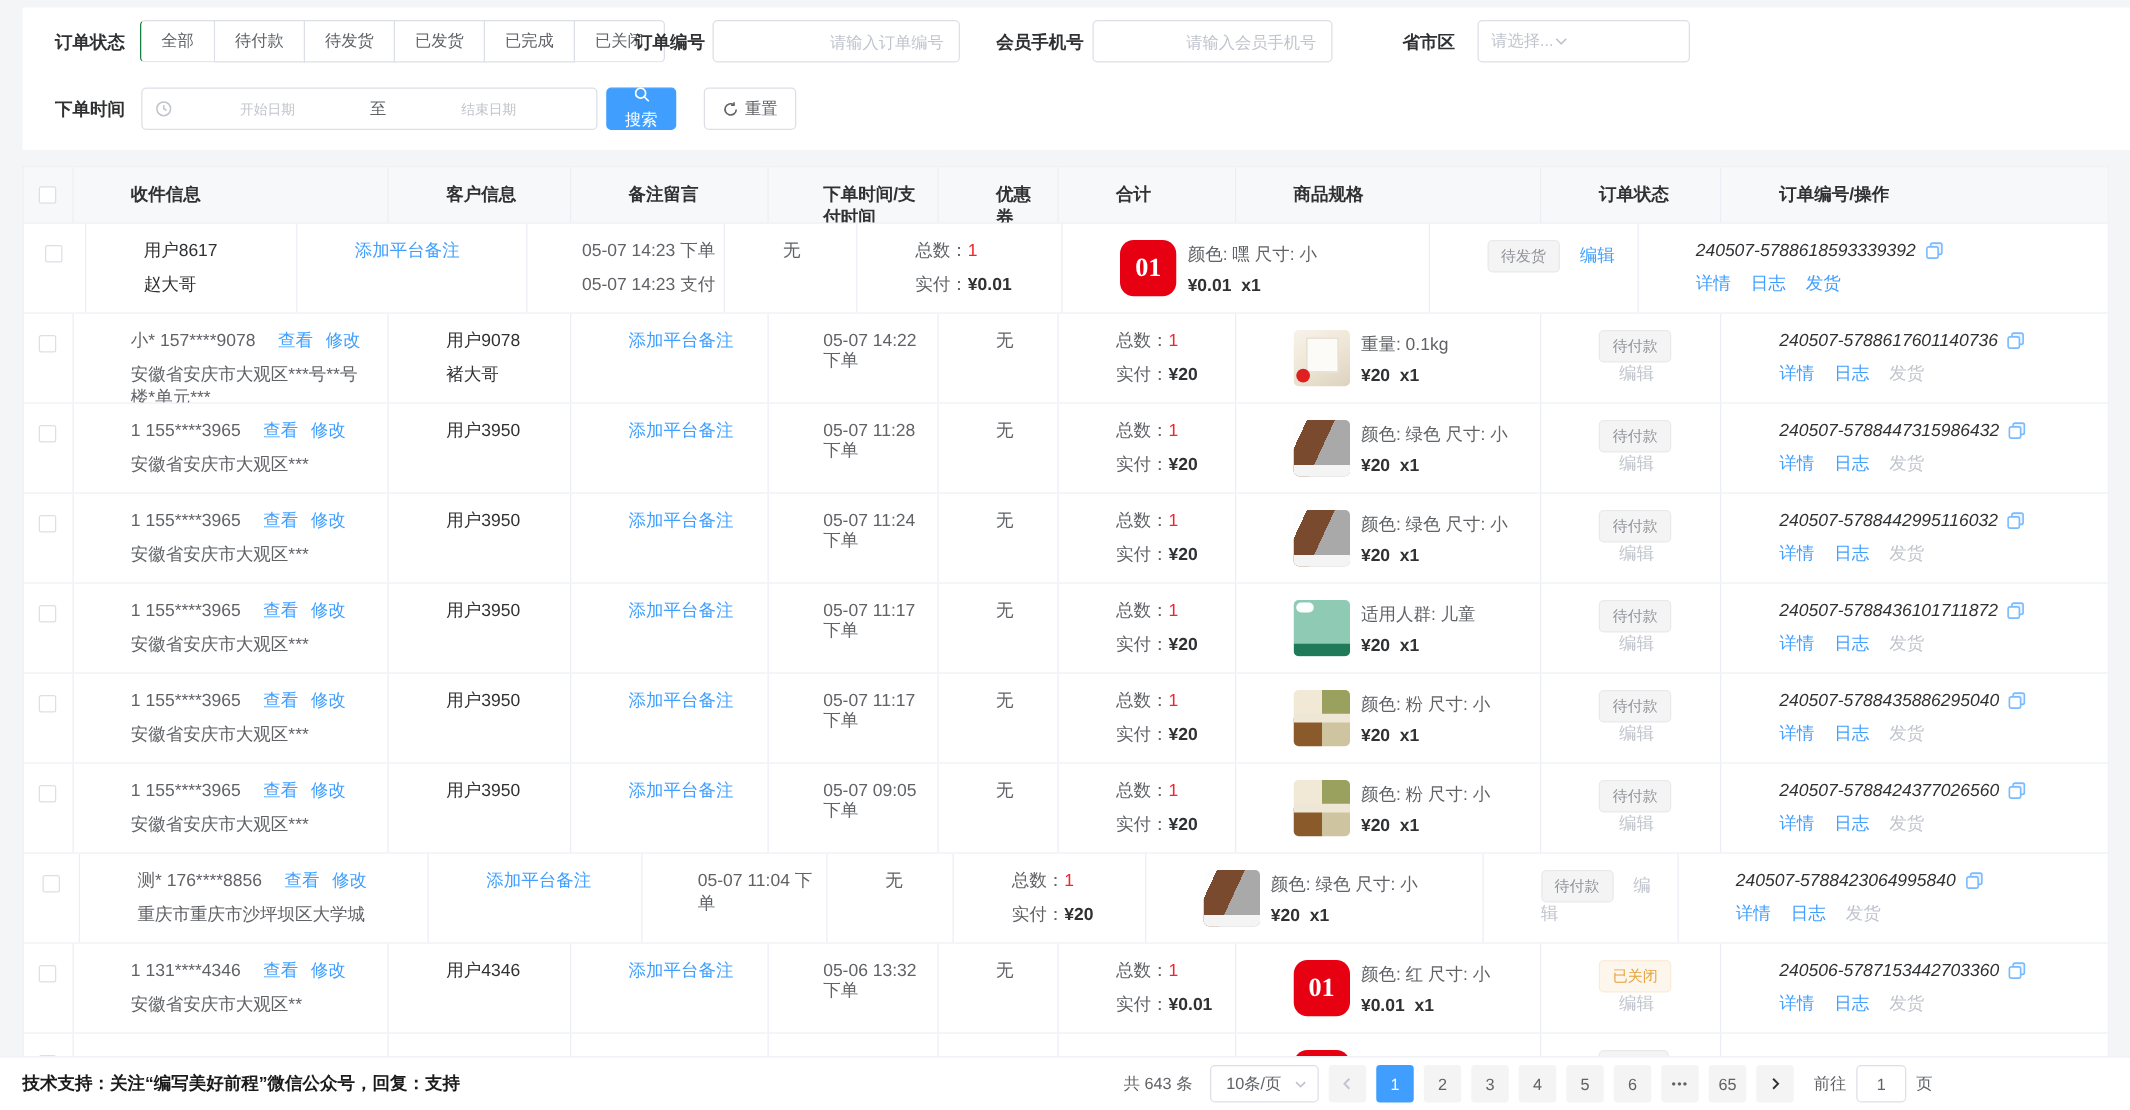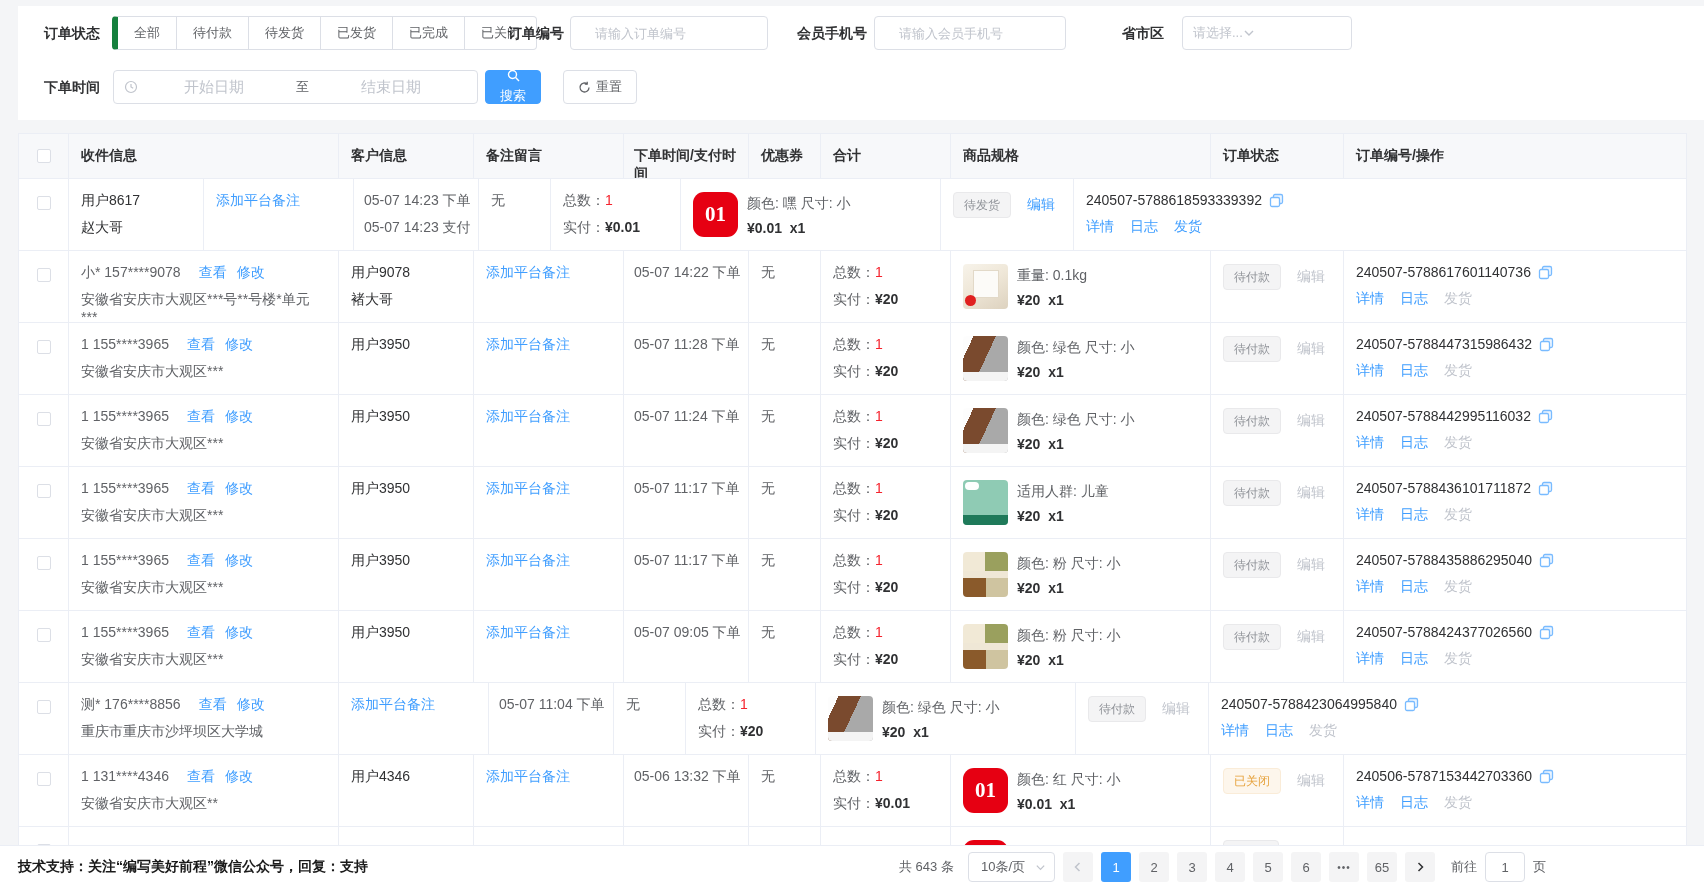--- a/index.html
+++ b/index.html
@@ -14,53 +14,54 @@
   .link.disabled { color: #c0c4cc; cursor: default; }
 
   
   .filters { position: absolute; top: 6px; left: 18px; right: 0; height: 114px; background: #fff; }
   .f-label { position: absolute; font-weight: bold; color: #303133; line-height: 34px; }
   .seg-group { position: absolute; left: 94px; top: 10px; display: flex; }
   .seg-btn {
     height: 34px; padding: 0 16px; background: #fff; border: 1px solid #dcdfe6;
     border-left: none; font-size: 13px; color: #606266; line-height: 32px; cursor: pointer; white-space: nowrap;
   }
-  .seg-btn:first-child { border-left: 6px solid #15803d; border-radius: 4px 0 0 4px; }
+  .seg-btn:first-child { border-left: 1px solid #15803d; border-radius: 4px 0 0 4px; }
   .seg-btn:last-child { border-radius: 0 4px 4px 0; }
   .f-input {
     position: absolute; top: 10px; height: 34px; border: 1px solid #dcdfe6; border-radius: 4px;
-    padding: 0 24px; font-size: 13px; color: #606266; background: #fff; outline: none;
+    padding: 0 12px; font-size: 13px; color: #606266; background: #fff; outline: none;
     font-family: inherit;
+    text-align: right;
   }
   .f-input::placeholder { color: #c0c4cc; }
   .f-select {
     position: absolute; top: 10px; height: 34px; border: 1px solid #dcdfe6; border-radius: 4px;
     background: #fff; display: flex; align-items: center; padding: 0 10px; color: #c0c4cc;
     font-size: 13px; cursor: pointer; 
   }
   .daterange {
     position: absolute; left: 95px; top: 64px; width: 365px; height: 34px;
     border: 1px solid #dcdfe6; border-radius: 4px; background: #fff;
     display: flex; align-items: center; padding: 0 10px;
   }
-  .daterange .ph { color: #c0c4cc; font-size: 15px; flex: 1; text-align: center; }
+  .daterange .ph { color: #c0c4cc; font-size: 11px; flex: 1; text-align: center; }
   .daterange .to { color: #606266; font-size: 13px; padding: 0 6px; }
   .btn {
     position: absolute; top: 64px; height: 34px; border-radius: 4px; font-size: 13px;
     display: flex; align-items: center; justify-content: center; gap: 5px; cursor: pointer;
     border: 1px solid #dcdfe6; background: #fff; color: #606266; padding: 0 14px;
   }
   .btn.primary { background: #409eff; border-color: #409eff; color: #fff; flex-direction: column; }
 
   
   .table-wrap {
     position: absolute; top: 133px; left: 18px; right: 17px; height: 712px;
     background: #fff; border: 1px solid #ebeef5; border-bottom: none; overflow: hidden;
   }
-  .t-row { display: flex; width: 1669px; border-bottom: 1px solid #ebeef5; height: 72px; background: #fff; }
+  .t-row { display: flex; width: 1669px; border-bottom: 1px solid #ebeef5; height: 72px; background: #fff; gap: 34px; }
   .t-row.head { height: 45px; background: #f7f8fa; }
   .t-cell { border-right: 1px solid #ebeef5; padding: 13px 12px; font-size: 14px; overflow: hidden; }
   .t-cell:last-child { border-right: none; }
   .head .t-cell { font-weight: bold; color: #303133; padding-top: 13px; }
   .c-check { width: 50px; text-align: center; padding: 15px 0 0 0; }
   .c-recipient { width: 270px; }
   .c-customer { width: 135px; }
   .c-note { width: 150px; }
   .c-time { width: 125px; padding-left: 10px; padding-right: 6px; }
   .c-coupon { width: 72px; }
@@ -97,21 +98,21 @@
   .thumb-hanger-green::after { content: ""; position: absolute; left: 0; right: 0; bottom: 0; height: 10px; background: #1f7a5a; }
   .thumb-hanger-grid { background: conic-gradient(#9aa05e 0 25%, #cfc4a0 25% 50%, #8a5a2b 50% 75%, #f1e9d6 75% 100%); }
   .thumb-hanger-grid::after { content: ""; position: absolute; left: 0; right: 0; top: 19px; height: 7px; background: #efe7d6; }
   .badge {
     display: inline-block; height: 26px; line-height: 24px; padding: 0 10px; border-radius: 4px;
     font-size: 12px; vertical-align: middle;
   }
   .badge-info { background: #f4f4f5; border: 1px solid #e9e9eb; color: #909399; }
   .badge-warning { background: #fdf6ec; border: 1px solid #faecd8; color: #e6a23c; }
   .edit-link { margin-left: 16px; vertical-align: middle; }
-  .order-line { color: #303133; display: flex; align-items: center; gap: 7px; white-space: nowrap; }
+  .order-line { color: #303133; display: flex; align-items: center; gap: 7px; white-space: nowrap; font-style: italic; }
   .ops { margin-top: 10px; }
   .ops .link { margin-right: 16px; }
   .copy-icon { display: inline-flex; cursor: pointer; }
 
   
   .footer {
     position: absolute; left: 0; right: 0; bottom: 0; height: 43px; background: #fff;
     border-top: 1px solid #ebeef5; display: flex; align-items: center; z-index: 5;
   }
   .support { font-weight: bold; color: #1a1a1a; margin-left: 18px; flex: none; }

